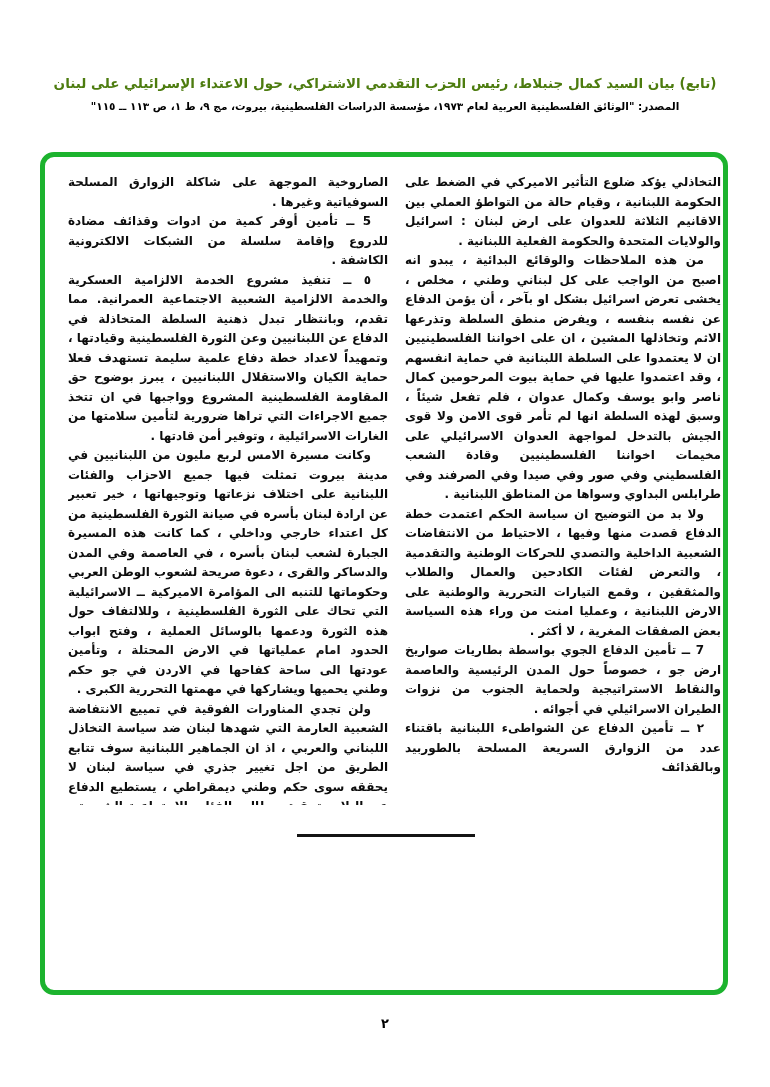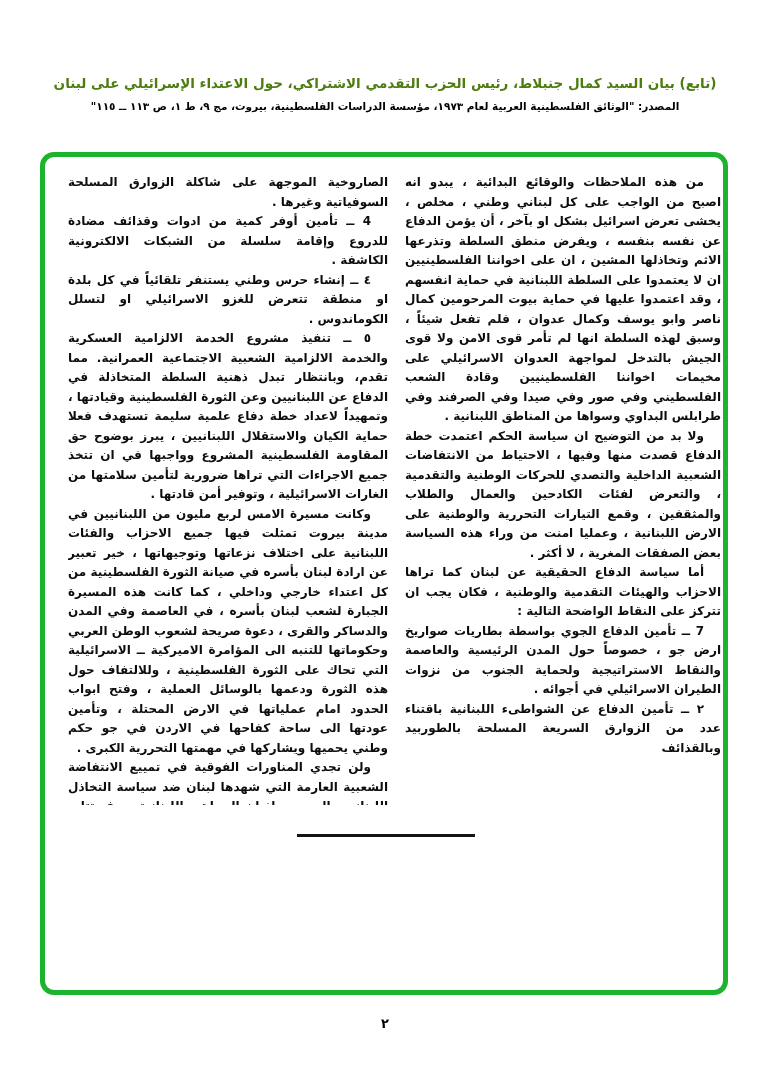--- a/index.html
+++ b/index.html
@@ -57,39 +57,38 @@
 <body>
 
 <div class="doc-title">(تابع) بيان السيد كمال جنبلاط، رئيس الحزب التقدمي الاشتراكي، حول الاعتداء الإسرائيلي على لبنان</div>
 
 <div class="doc-source">المصدر: "الوثائق الفلسطينية العربية لعام ١٩٧٣، مؤسسة الدراسات الفلسطينية، بيروت، مج ٩، ط ١، ص ١١٣ ــ ١١٥"</div>
 
 <div class="frame" style="border-color: rgb(28, 179, 46);">
 
   <div class="col col-right">
 
+      <p>التخاذلي يؤكد ضلوع التأثير الاميركي في الضغط على الحكومة اللبنانية ، وقيام حالة من التواطؤ العملي بين الاقانيم الثلاثة للعدوان على ارض لبنان : اسرائيل والولايات المتحدة والحكومة الفعلية اللبنانية .</p>
 
       <p class="indent">من هذه الملاحظات والوقائع البدائية ، يبدو انه اصبح من الواجب على كل لبناني وطني ، مخلص ، يخشى تعرض اسرائيل بشكل او بآخر ، أن يؤمن الدفاع عن نفسه بنفسه ، ويفرض منطق السلطة وتذرعها الاثم وتخاذلها المشين ، ان على اخواننا الفلسطينيين ان لا يعتمدوا على السلطة اللبنانية في حماية انفسهم ، وقد اعتمدوا عليها في حماية بيوت المرحومين كمال ناصر وابو يوسف وكمال عدوان ، فلم تفعل شيئاً ، وسبق لهذه السلطة انها لم تأمر قوى الامن ولا قوى الجيش بالتدخل لمواجهة العدوان الاسرائيلي على مخيمات اخواننا الفلسطينيين وقادة الشعب الفلسطيني وفي صور وفي صيدا وفي الصرفند وفي طرابلس البداوي وسواها من المناطق اللبنانية .</p>
 
       <p class="indent">ولا بد من التوضيح ان سياسة الحكم اعتمدت خطة الدفاع قصدت منها وفيها ، الاحتياط من الانتفاضات الشعبية الداخلية والتصدي للحركات الوطنية والتقدمية ، والتعرض لفئات الكادحين والعمال والطلاب والمثقفين ، وقمع التيارات التحررية والوطنية على الارض اللبنانية ، وعمليا امنت من وراء هذه السياسة بعض الصفقات المغرية ، لا أكثر .</p>
 
-      <p class="indent">أما سياسة الدفاع الحقيقية عن لبنان كما تراها الاحزاب والهيئات التقدمية والوطنية ، فكان يجب ان تتركز على النقاط الواضحة التالية :</p>
 
       <p class="indent">7 ــ تأمين الدفاع الجوي بواسطة بطاريات صواريخ ارض جو ، خصوصاً حول المدن الرئيسية والعاصمة والنقاط الاستراتيجية ولحماية الجنوب من نزوات الطيران الاسرائيلي في أجوائه .</p>
 
       <p class="indent">٢ ــ تأمين الدفاع عن الشواطىء اللبنانية باقتناء عدد من الزوارق السريعة المسلحة بالطوربيد وبالقذائف</p>
     </div>
 
   <div class="col col-left">
 
       <p>الصاروخية الموجهة على شاكلة الزوارق المسلحة السوفياتية وغيرها .</p>
 
-      <p class="indent">4 ــ تأمين أوفر كمية من ادوات وقذائف مضادة للدروع وإقامة سلسلة من الشبكات الالكترونية الكاشفة .</p>
+      <p class="indent">5 ــ تأمين أوفر كمية من ادوات وقذائف مضادة للدروع وإقامة سلسلة من الشبكات الالكترونية الكاشفة .</p>
 
-      <p class="indent">٤ ــ إنشاء حرس وطني يستنفر تلقائياً في كل بلدة او منطقة تتعرض للغزو الاسرائيلي او لتسلل الكوماندوس .</p>
 
       <p class="indent">٥ ــ تنفيذ مشروع الخدمة الالزامية العسكرية والخدمة الالزامية الشعبية الاجتماعية العمرانية. مما تقدم، وبانتظار تبدل ذهنية السلطة المتخاذلة في الدفاع عن اللبنانيين وعن الثورة الفلسطينية وقيادتها ، وتمهيداً لاعداد خطة دفاع علمية سليمة تستهدف فعلا حماية الكيان والاستقلال اللبنانيين ، يبرز بوضوح حق المقاومة الفلسطينية المشروع وواجبها في ان تتخذ جميع الاجراءات التي تراها ضرورية لتأمين سلامتها من الغارات الاسرائيلية ، وتوفير أمن قادتها .</p>
 
       <p class="indent">وكانت مسيرة الامس لربع مليون من اللبنانيين في مدينة بيروت تمثلت فيها جميع الاحزاب والفئات اللبنانية على اختلاف نزعاتها وتوجيهاتها ، خير تعبير عن ارادة لبنان بأسره في صيانة الثورة الفلسطينية من كل اعتداء خارجي وداخلي ، كما كانت هذه المسيرة الجبارة لشعب لبنان بأسره ، في العاصمة وفي المدن والدساكر والقرى ، دعوة صريحة لشعوب الوطن العربي وحكوماتها للتنبه الى المؤامرة الاميركية ــ الاسرائيلية التي تحاك على الثورة الفلسطينية ، وللالتفاف حول هذه الثورة ودعمها بالوسائل العملية ، وفتح ابواب الحدود امام عملياتها في الارض المحتلة ، وتأمين عودتها الى ساحة كفاحها في الاردن في جو حكم وطني يحميها ويشاركها في مهمتها التحررية الكبرى .</p>
 
       <p class="indent">ولن تجدي المناورات الفوقية في تمييع الانتفاضة الشعبية العارمة التي شهدها لبنان ضد سياسة التخاذل اللبناني والعربي ، اذ ان الجماهير اللبنانية سوف تتابع الطريق من اجل تغيير جذري في سياسة لبنان لا يحققه سوى حكم وطني ديمقراطي ، يستطيع الدفاع عن البلاد وتحقيق مطالب الفئات الاجتماعية الشعبية ، وصيانة الحريات الديمقراطية وتطويرها .</p>
     </div>
 
   <div class="end-divider"></div>
 </div>

